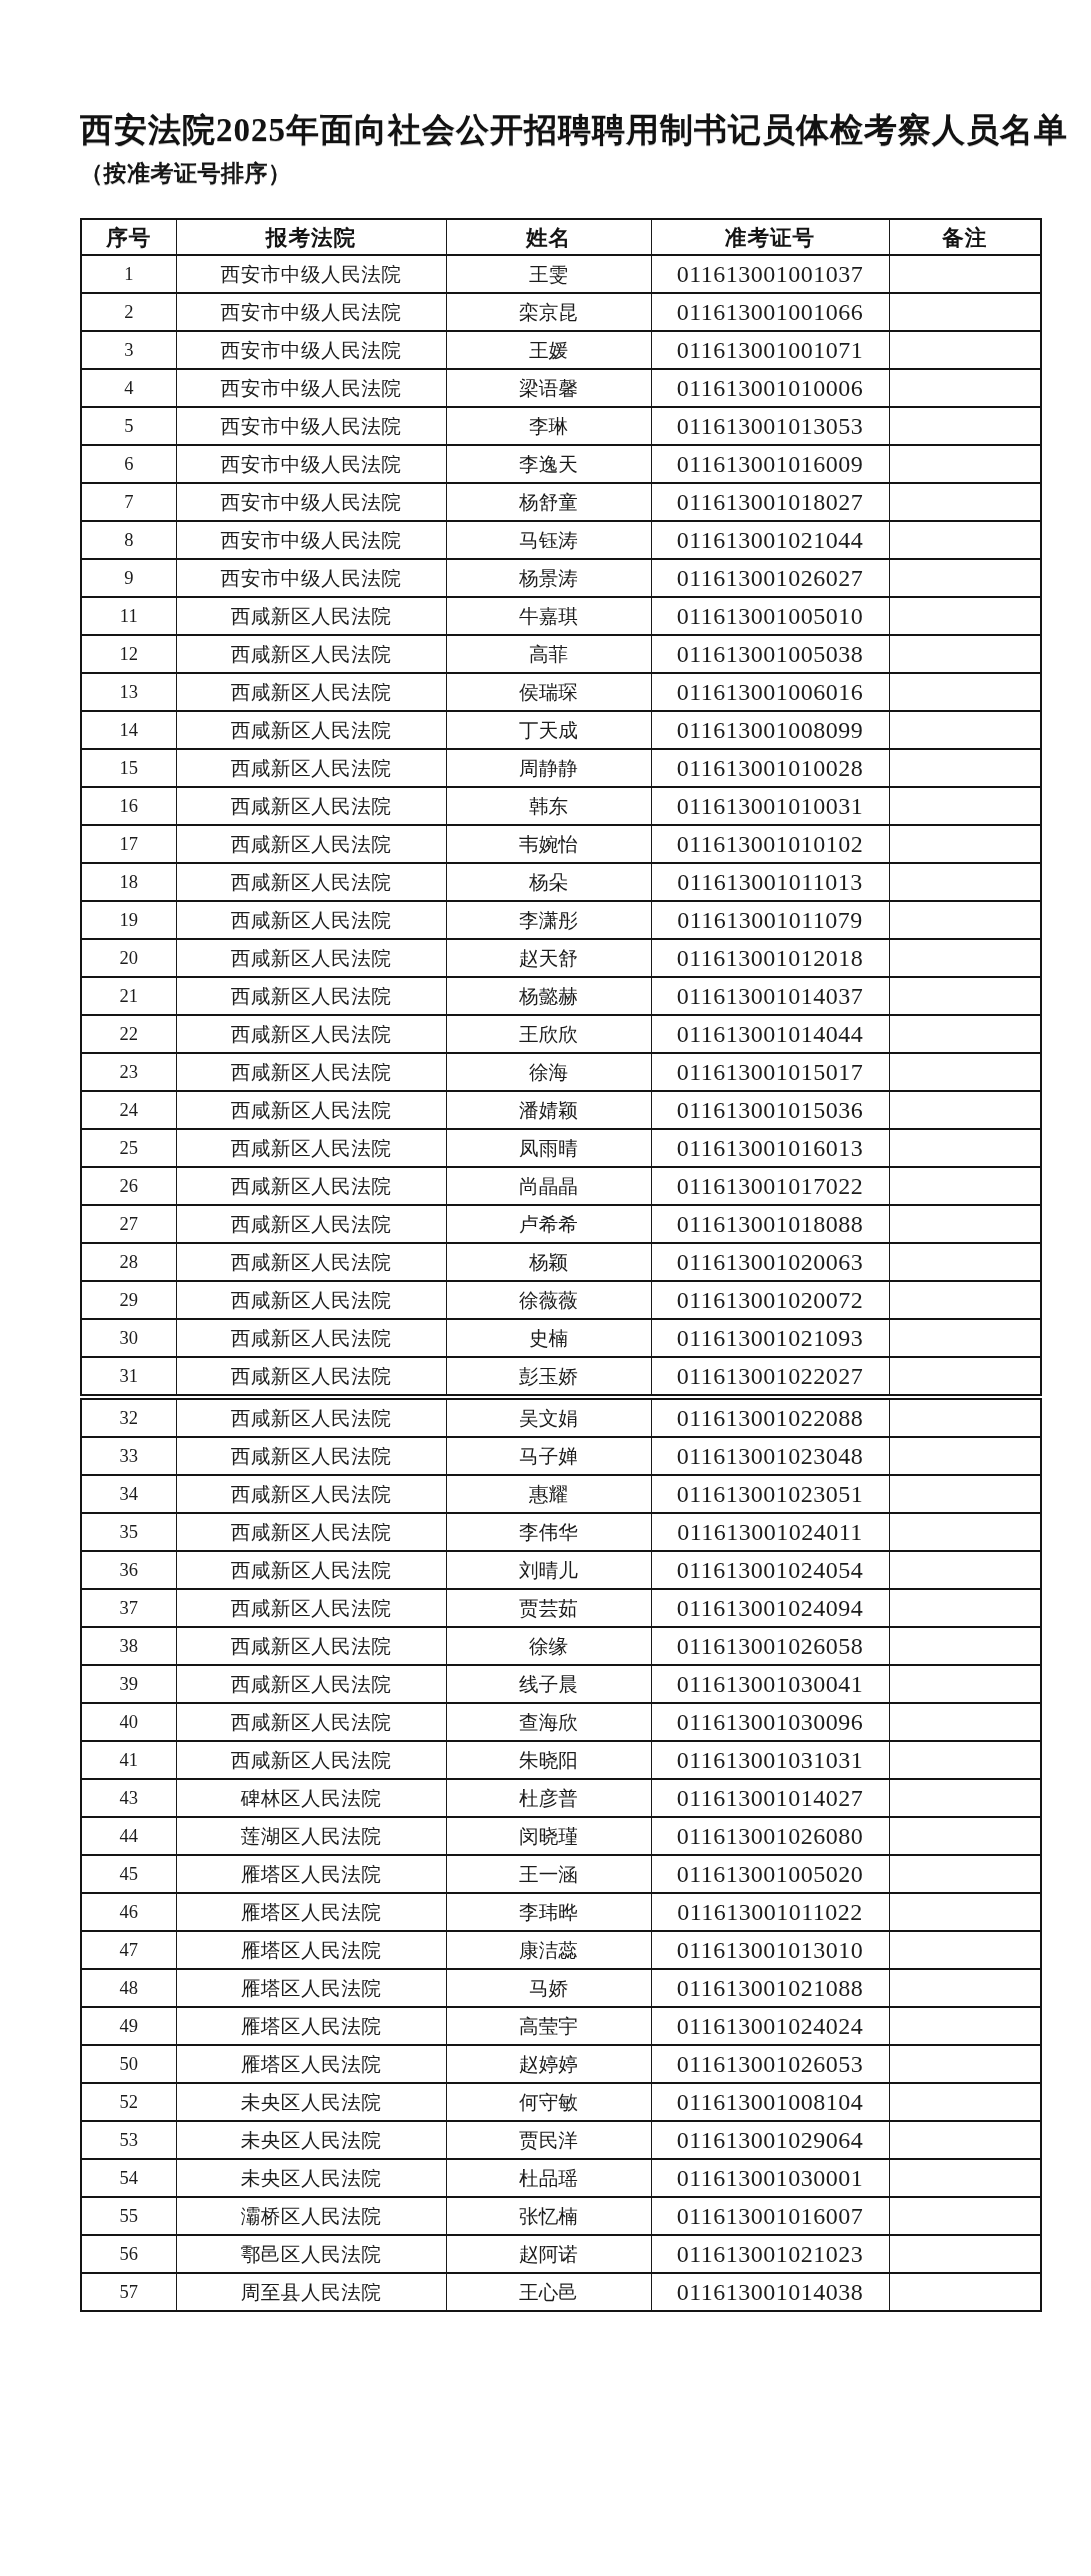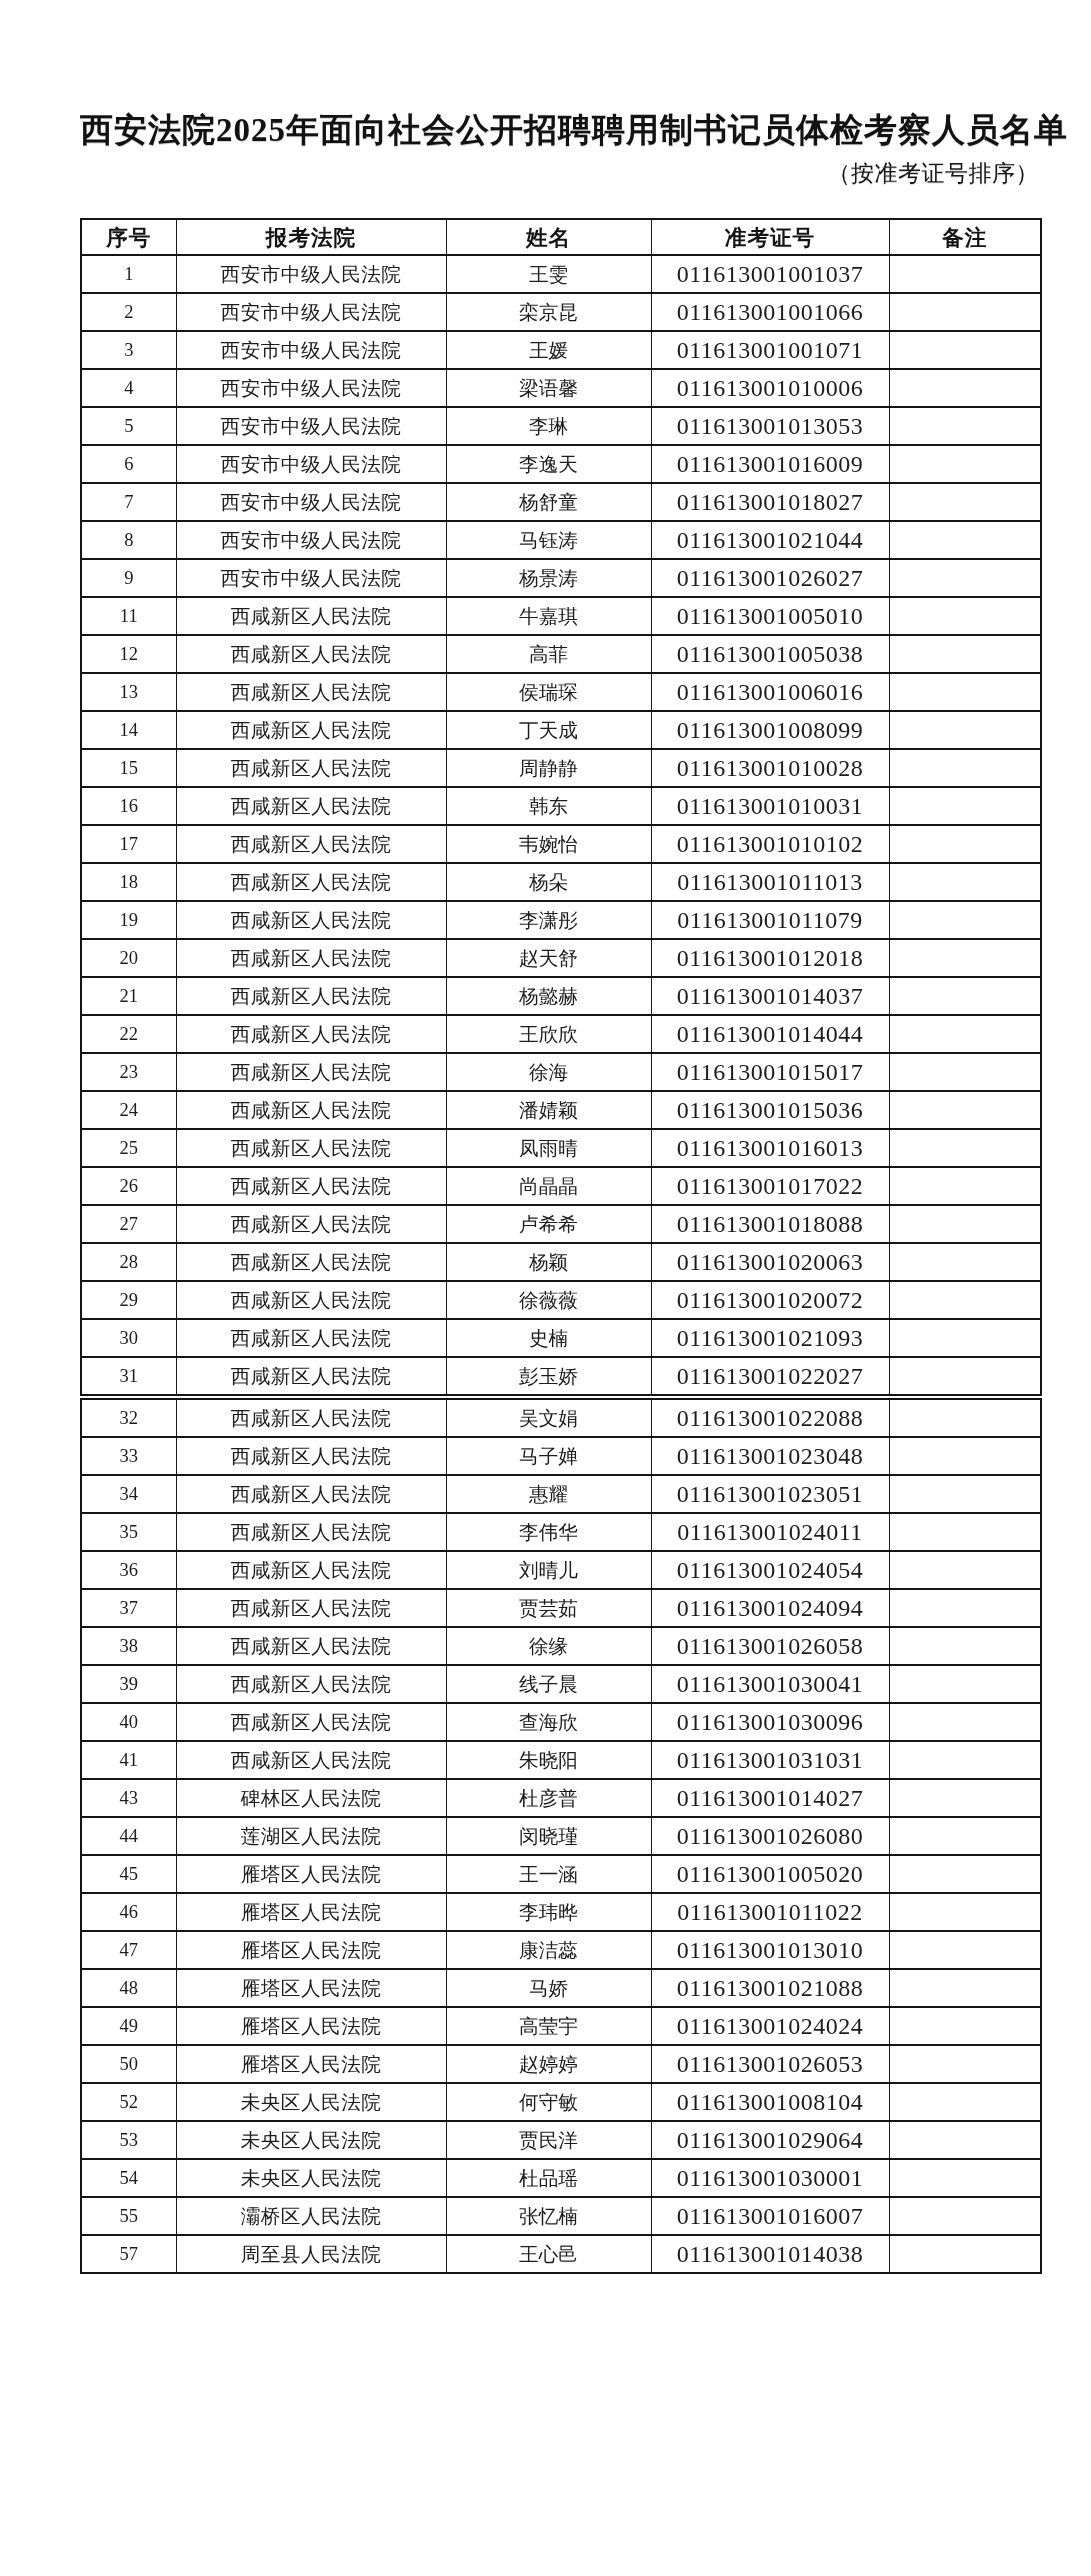--- a/index.html
+++ b/index.html
@@ -28,23 +28,23 @@
     line-height: 1.1;
     color: #121212;
     text-shadow: 0 0.5px 0.5px rgba(0,0,0,0.18);
     white-space: nowrap;
   }
   .subtitle {
     position: absolute;
     left: 80px;
     top: 158px;
     width: 959px;
-    text-align: right;
+    text-align: left;
     font-size: 23px;
-    font-weight: normal;
+    font-weight: bold;
     letter-spacing: 0.5px;
     color: #161616;
     text-shadow: 0 0.5px 0.5px rgba(0,0,0,0.15);
   }
   table.roster {
     position: absolute;
     left: 80px;
     top: 218px;
     width: 959px;
     border-collapse: collapse;
@@ -482,20 +482,27 @@
       <td class="c-note"></td>
     </tr>
         <tr>
       <td class="c-no">55</td>
       <td class="c-court">灞桥区人民法院</td>
       <td class="c-name">张忆楠</td>
       <td class="c-ticket">011613001016007</td>
       <td class="c-note"></td>
     </tr>
         <tr>
+      <td class="c-no">56</td>
+      <td class="c-court">鄠邑区人民法院</td>
+      <td class="c-name">赵阿诺</td>
+      <td class="c-ticket">011613001021023</td>
+      <td class="c-note"></td>
+    </tr>
+        <tr>
       <td class="c-no">57</td>
       <td class="c-court">周至县人民法院</td>
       <td class="c-name">王心邑</td>
       <td class="c-ticket">011613001014038</td>
       <td class="c-note"></td>
     </tr>
       </tbody>
   </table>
 
 </div>

